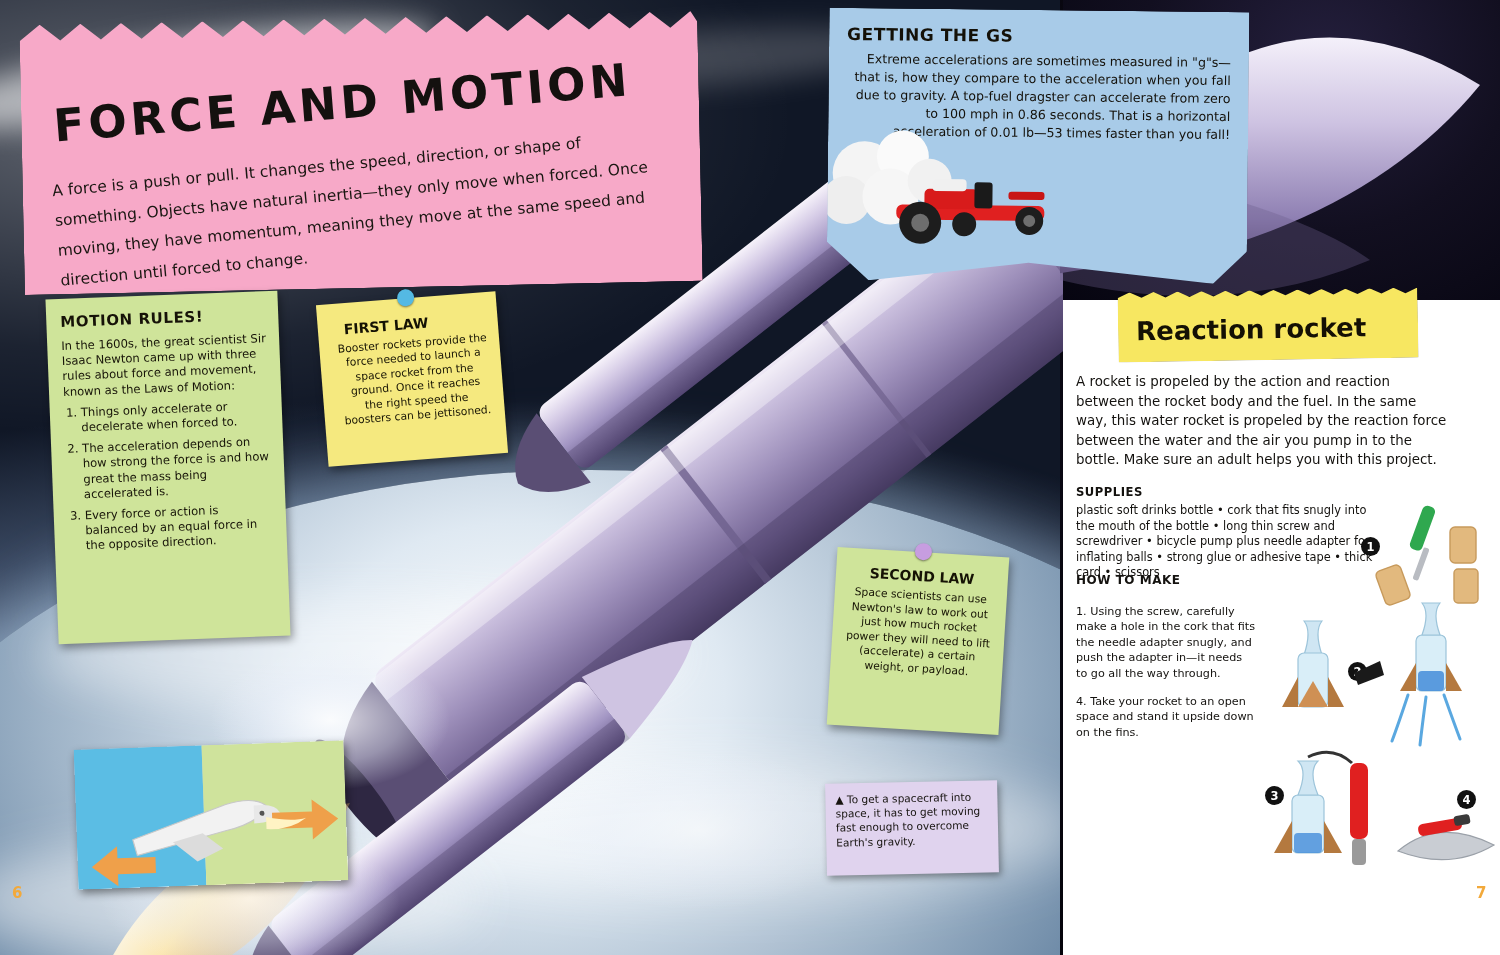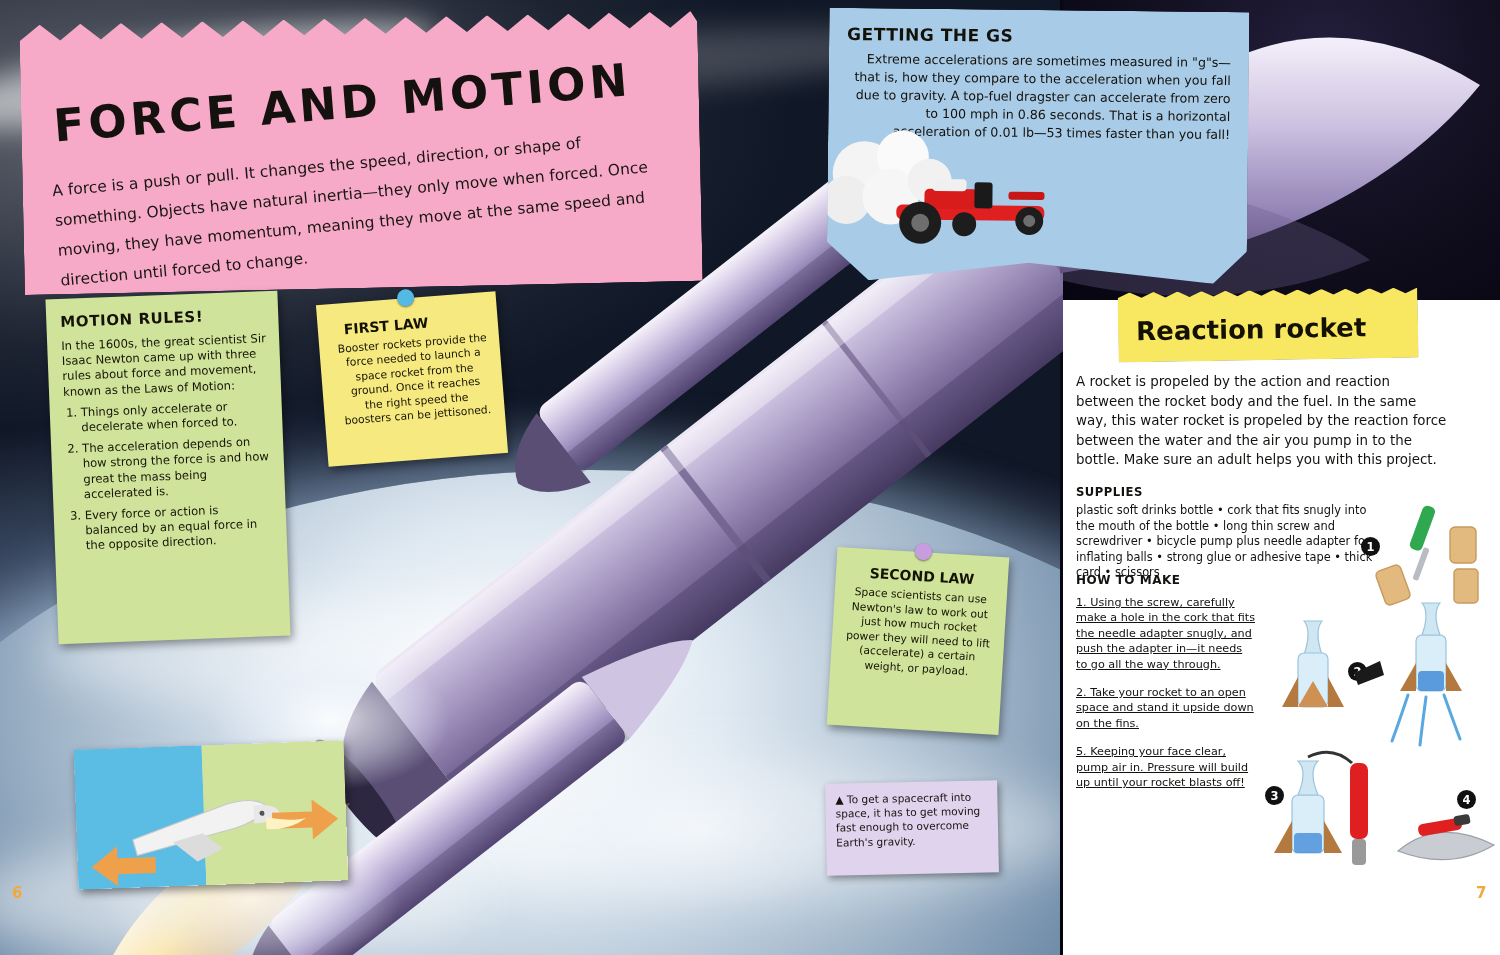--- a/index.html
+++ b/index.html
@@ -172,21 +172,21 @@
     font-size: 11.4px; line-height: 15.6px; color: #14120f;
   }
   .howto-head {
     position: absolute; left: 1076px; top: 573px; font-size: 12px;
     letter-spacing: 0.5px; color: #14120f; font-weight: 700;
   }
   .howto-steps {
     position: absolute; left: 1076px; top: 595px; width: 180px;
     font-size: 11.2px; line-height: 15.4px; color: #14120f;
   }
-  .howto-steps p { margin: 0 0 13px 0; text-decoration: underline; }
+  .howto-steps p { margin: 9px 0 13px 0; }
 
   .step-num {
     position: absolute; width: 19px; height: 19px; border-radius: 50%;
     background: #111; color: #fff; font-size: 11.5px; font-weight: 700;
     display: flex; align-items: center; justify-content: center;
   }
 
   .page-num {
     position: absolute; font-size: 15px; font-weight: 700;
   }
@@ -401,22 +401,21 @@
   <div class="yellow-banner">
     <h2>Reaction rocket</h2>
   </div>
 
   <div class="right-body">A rocket is propeled by the action and reaction between the rocket body and the fuel. In the same way, this water rocket is propeled by the reaction force between the water and the air you pump in to the bottle. Make sure an adult helps you with this project.</div>
   <div class="supplies-head">SUPPLIES</div>
   <div class="supplies-body">plastic soft drinks bottle  •  cork that fits snugly into the mouth of the bottle  •  long thin screw and screwdriver  •  bicycle pump plus needle adapter for inflating balls  •  strong glue or adhesive tape  •  thick card  •  scissors</div>
   <div class="howto-head">HOW TO MAKE</div>
   <div class="howto-steps">
     <p>1. Using the screw, carefully make a hole in the cork that fits the needle adapter snugly, and push the adapter in—it needs to go all the way through.</p>
-    <p>2. Take your rocket to an open space and stand it upside down on the fins.</p>
-    <p>5. Keeping your face clear, pump air in. Pressure will build up until your rocket blasts off!</p>
+    <p>4. Take your rocket to an open space and stand it upside down on the fins.</p>
   </div>
 
   <div class="step-num" style="left:1361px; top:537px;">1</div>
   <div class="step-num" style="left:1348px; top:662px;">2</div>
   <div class="step-num" style="left:1265px; top:786px;">3</div>
   <div class="step-num" style="left:1457px; top:790px;">4</div>
 
   <svg style="position:absolute; left:1268px; top:495px; width:230px; height:400px;" viewBox="0 0 230 400">
 
     <g>

